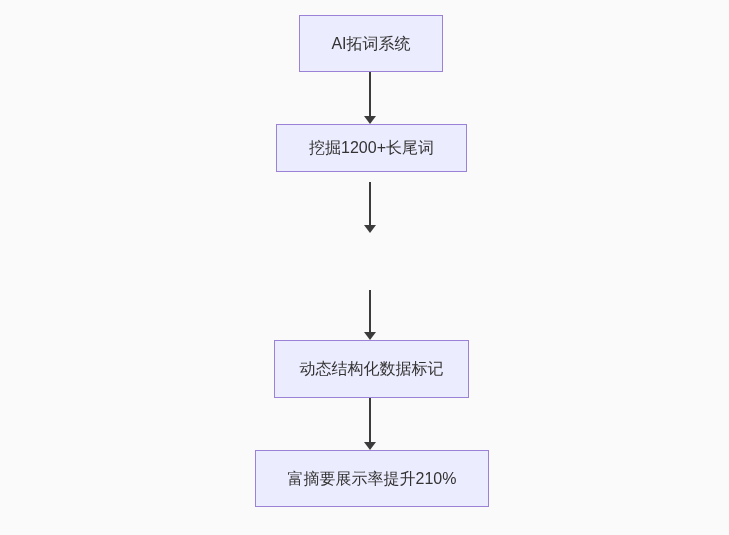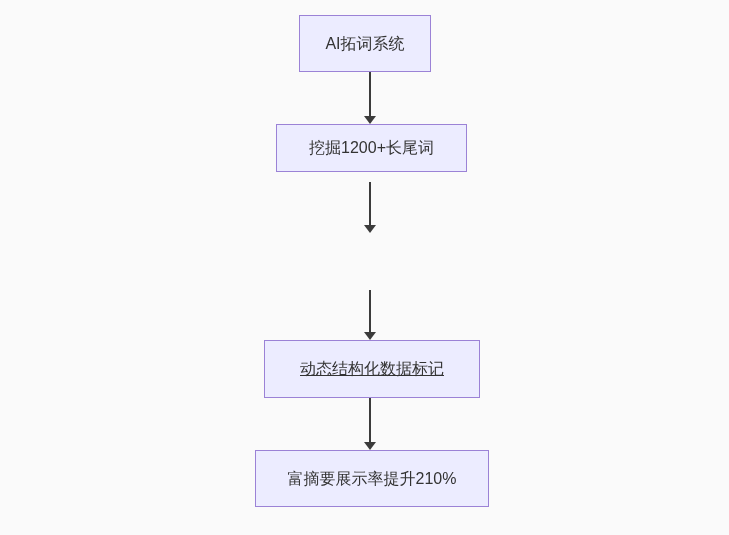--- a/index.html
+++ b/index.html
@@ -45,36 +45,36 @@
     border-left: 6px solid transparent;
     border-right: 6px solid transparent;
     border-top: 8px solid #3b3b3b;
   }
 </style>
 </head>
 <body>
 
 <div class="canvas">
 
-  <div class="node" style="left:299px; top:15px; width:132px; height:57px;">
+  <div class="node" style="left:299px; top:15px; width:144px; height:57px;">
     <span>AI拓词系统</span>
   </div>
 
   <div class="edge" style="left:369px; top:72px; height:44px;"></div>
 
   <div class="node" style="left:276px; top:124px; width:191px; height:48px;">
     <span>挖掘1200+长尾词</span>
   </div>
 
   <div class="edge" style="left:369px; top:182px; height:43px;"></div>
 
 
   <div class="edge" style="left:369px; top:290px; height:42px;"></div>
 
-  <div class="node" style="left:264px; top:340px; width:216px; height:58px;text-decoration:underline;">
+  <div class="node" style="left:274px; top:340px; width:195px; height:58px;">
     <span>动态结构化数据标记</span>
   </div>
 
   <div class="edge" style="left:369px; top:398px; height:44px;"></div>
 
   <div class="node" style="left:255px; top:450px; width:234px; height:57px;">
     <span>富摘要展示率提升210%</span>
   </div>
 
 </div>

